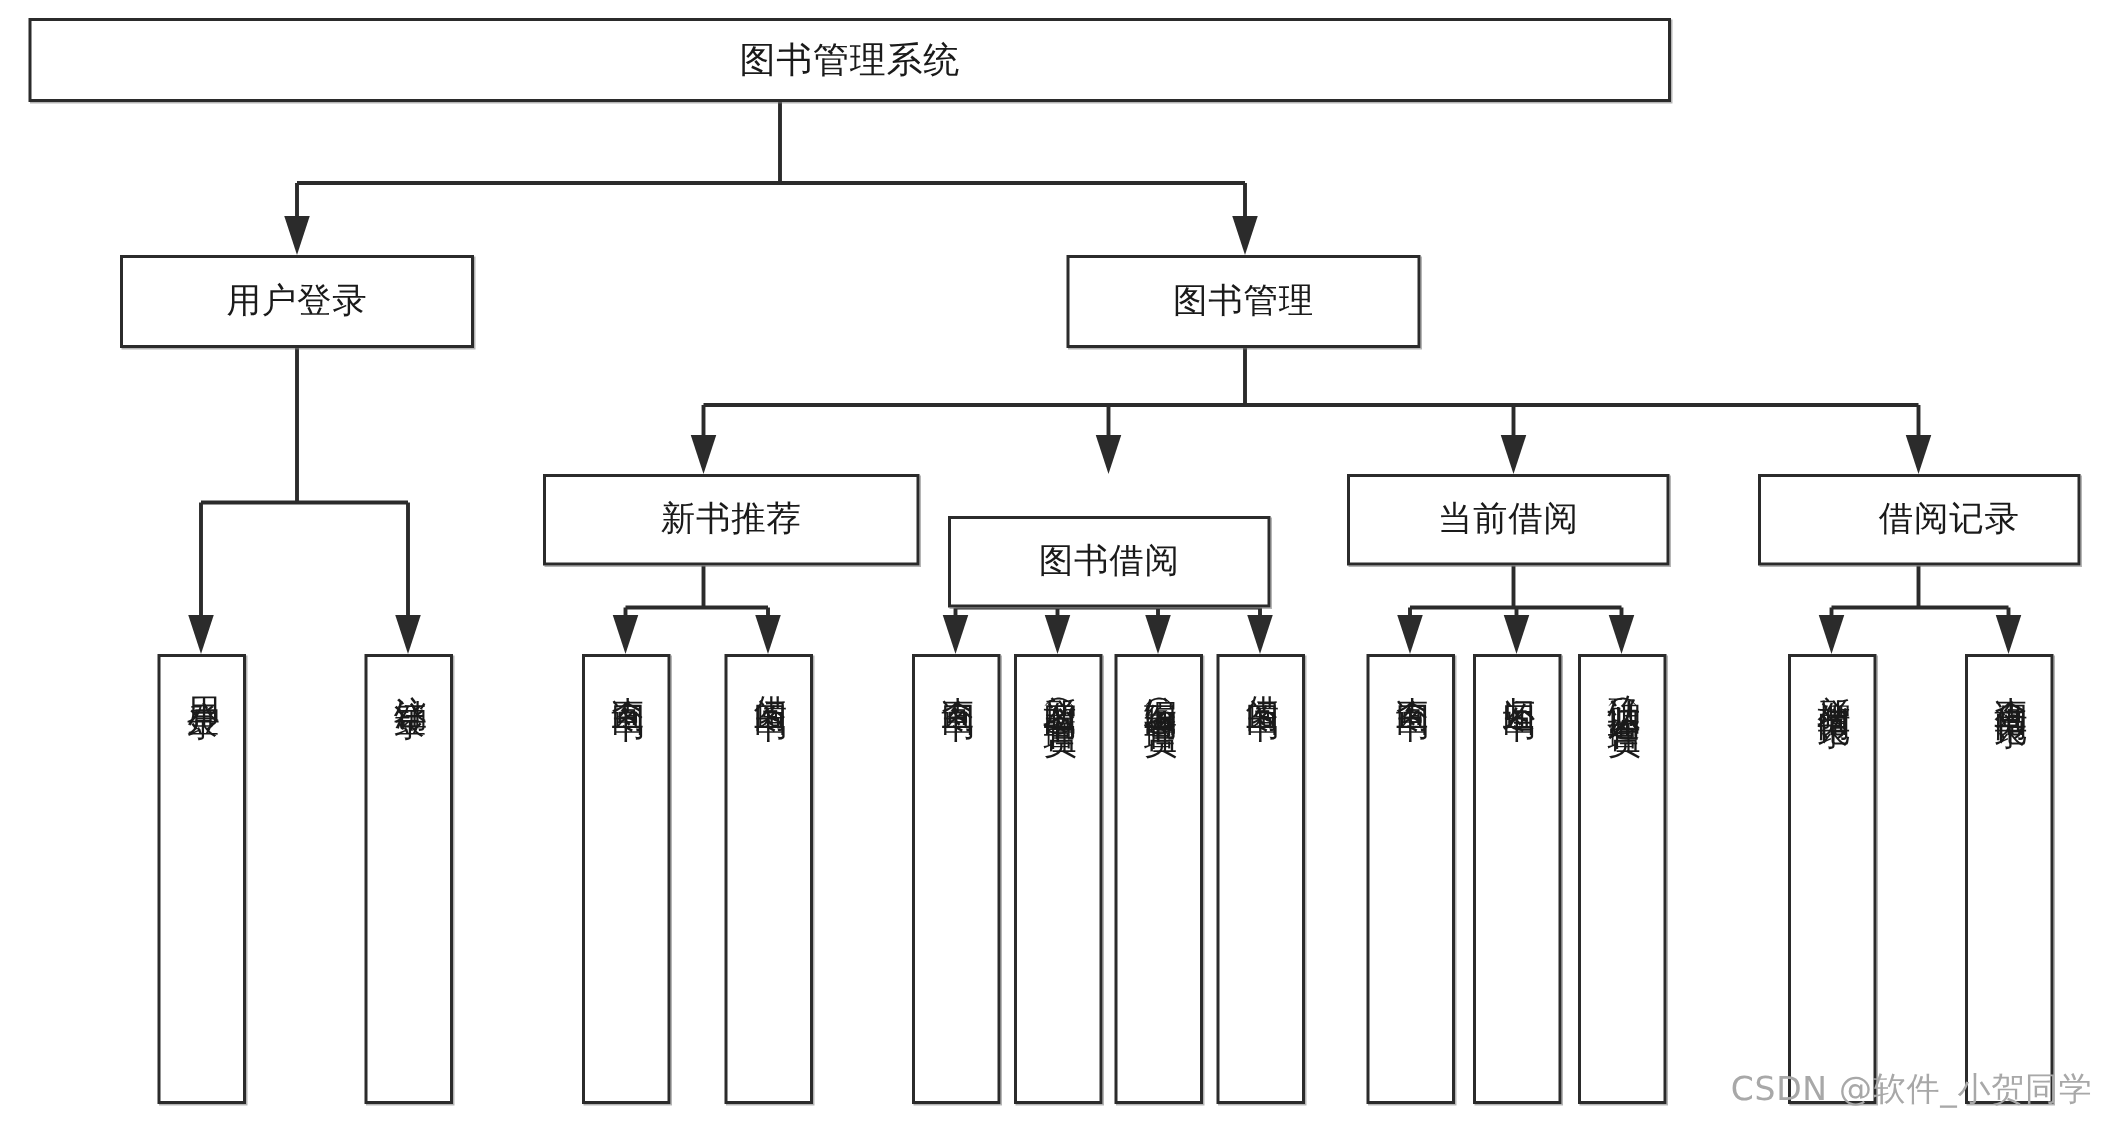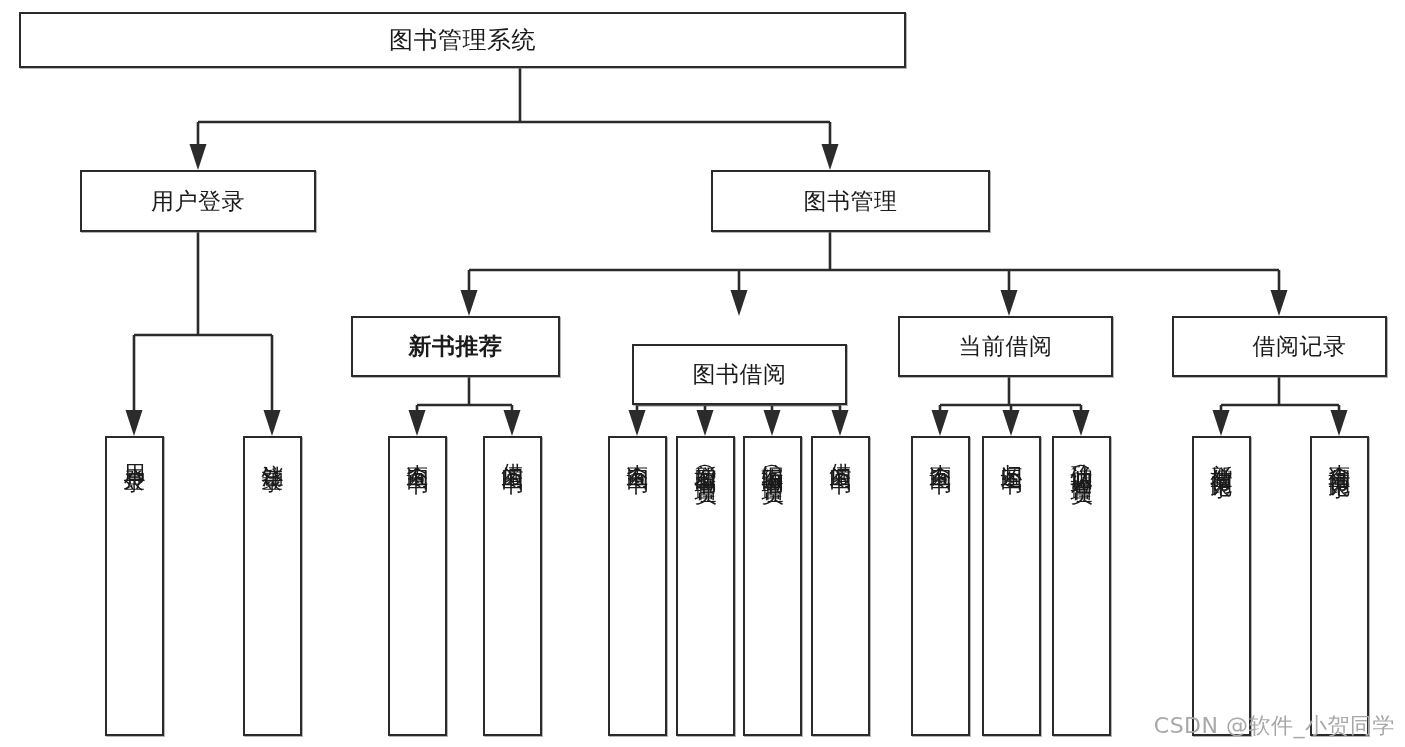--- a/index.html
+++ b/index.html
@@ -128,30 +128,30 @@
       <line x1="1081" y1="405" x2="1081" y2="414" stroke="#2b2b2b" stroke-width="2.6"></line>
       <polygon points="1072.5,410 1089.5,410 1081,436" fill="#2b2b2b"></polygon>
       <line x1="1221" y1="405" x2="1339" y2="405" stroke="#2b2b2b" stroke-width="2.6"></line>
       <line x1="1221" y1="405" x2="1221" y2="414" stroke="#2b2b2b" stroke-width="2.6"></line>
       <polygon points="1212.5,410 1229.5,410 1221,436" fill="#2b2b2b"></polygon>
       <line x1="1339" y1="405" x2="1339" y2="414" stroke="#2b2b2b" stroke-width="2.6"></line>
       <polygon points="1330.5,410 1347.5,410 1339,436" fill="#2b2b2b"></polygon>
     </svg>
 
   <div id="nodes-layer">
-      <div class="node horizontal root" style="left: 19px; top: 12px; width: 887px; height: 56px;">
+      <div class="node horizontal root" style="left: 19px; top: 12px; width: 1095px; height: 56px;">
         <span class="node-label">图书管理系统</span>
       </div>
       <div class="node horizontal" style="left: 80px; top: 170px; width: 236px; height: 62px;">
         <span class="node-label">用户登录</span>
       </div>
-      <div class="node horizontal" style="left: 711px; top: 170px; width: 279px; height: 62px;">
+      <div class="node horizontal" style="left: 711px; top: 170px; width: 236px; height: 62px;">
         <span class="node-label">图书管理</span>
       </div>
-      <div class="node horizontal" style="left: 351px; top: 316px; width: 209px; height: 61px; font-weight: bold;">
+      <div class="node horizontal" style="left: 362px; top: 316px; width: 251px; height: 61px;">
         <span class="node-label">新书推荐</span>
       </div>
       <div class="node horizontal" style="left: 632px; top: 316px; width: 215px; height: 61px; margin-top: 28px;">
         <span class="node-label">图书借阅</span>
       </div>
       <div class="node horizontal" style="left: 898px; top: 316px; width: 215px; height: 61px;">
         <span class="node-label">当前借阅</span>
       </div>
       <div class="node horizontal" style="left: 1172px; top: 316px; width: 215px; height: 61px; padding-left: 40px;">
         <span class="node-label">借阅记录</span>

